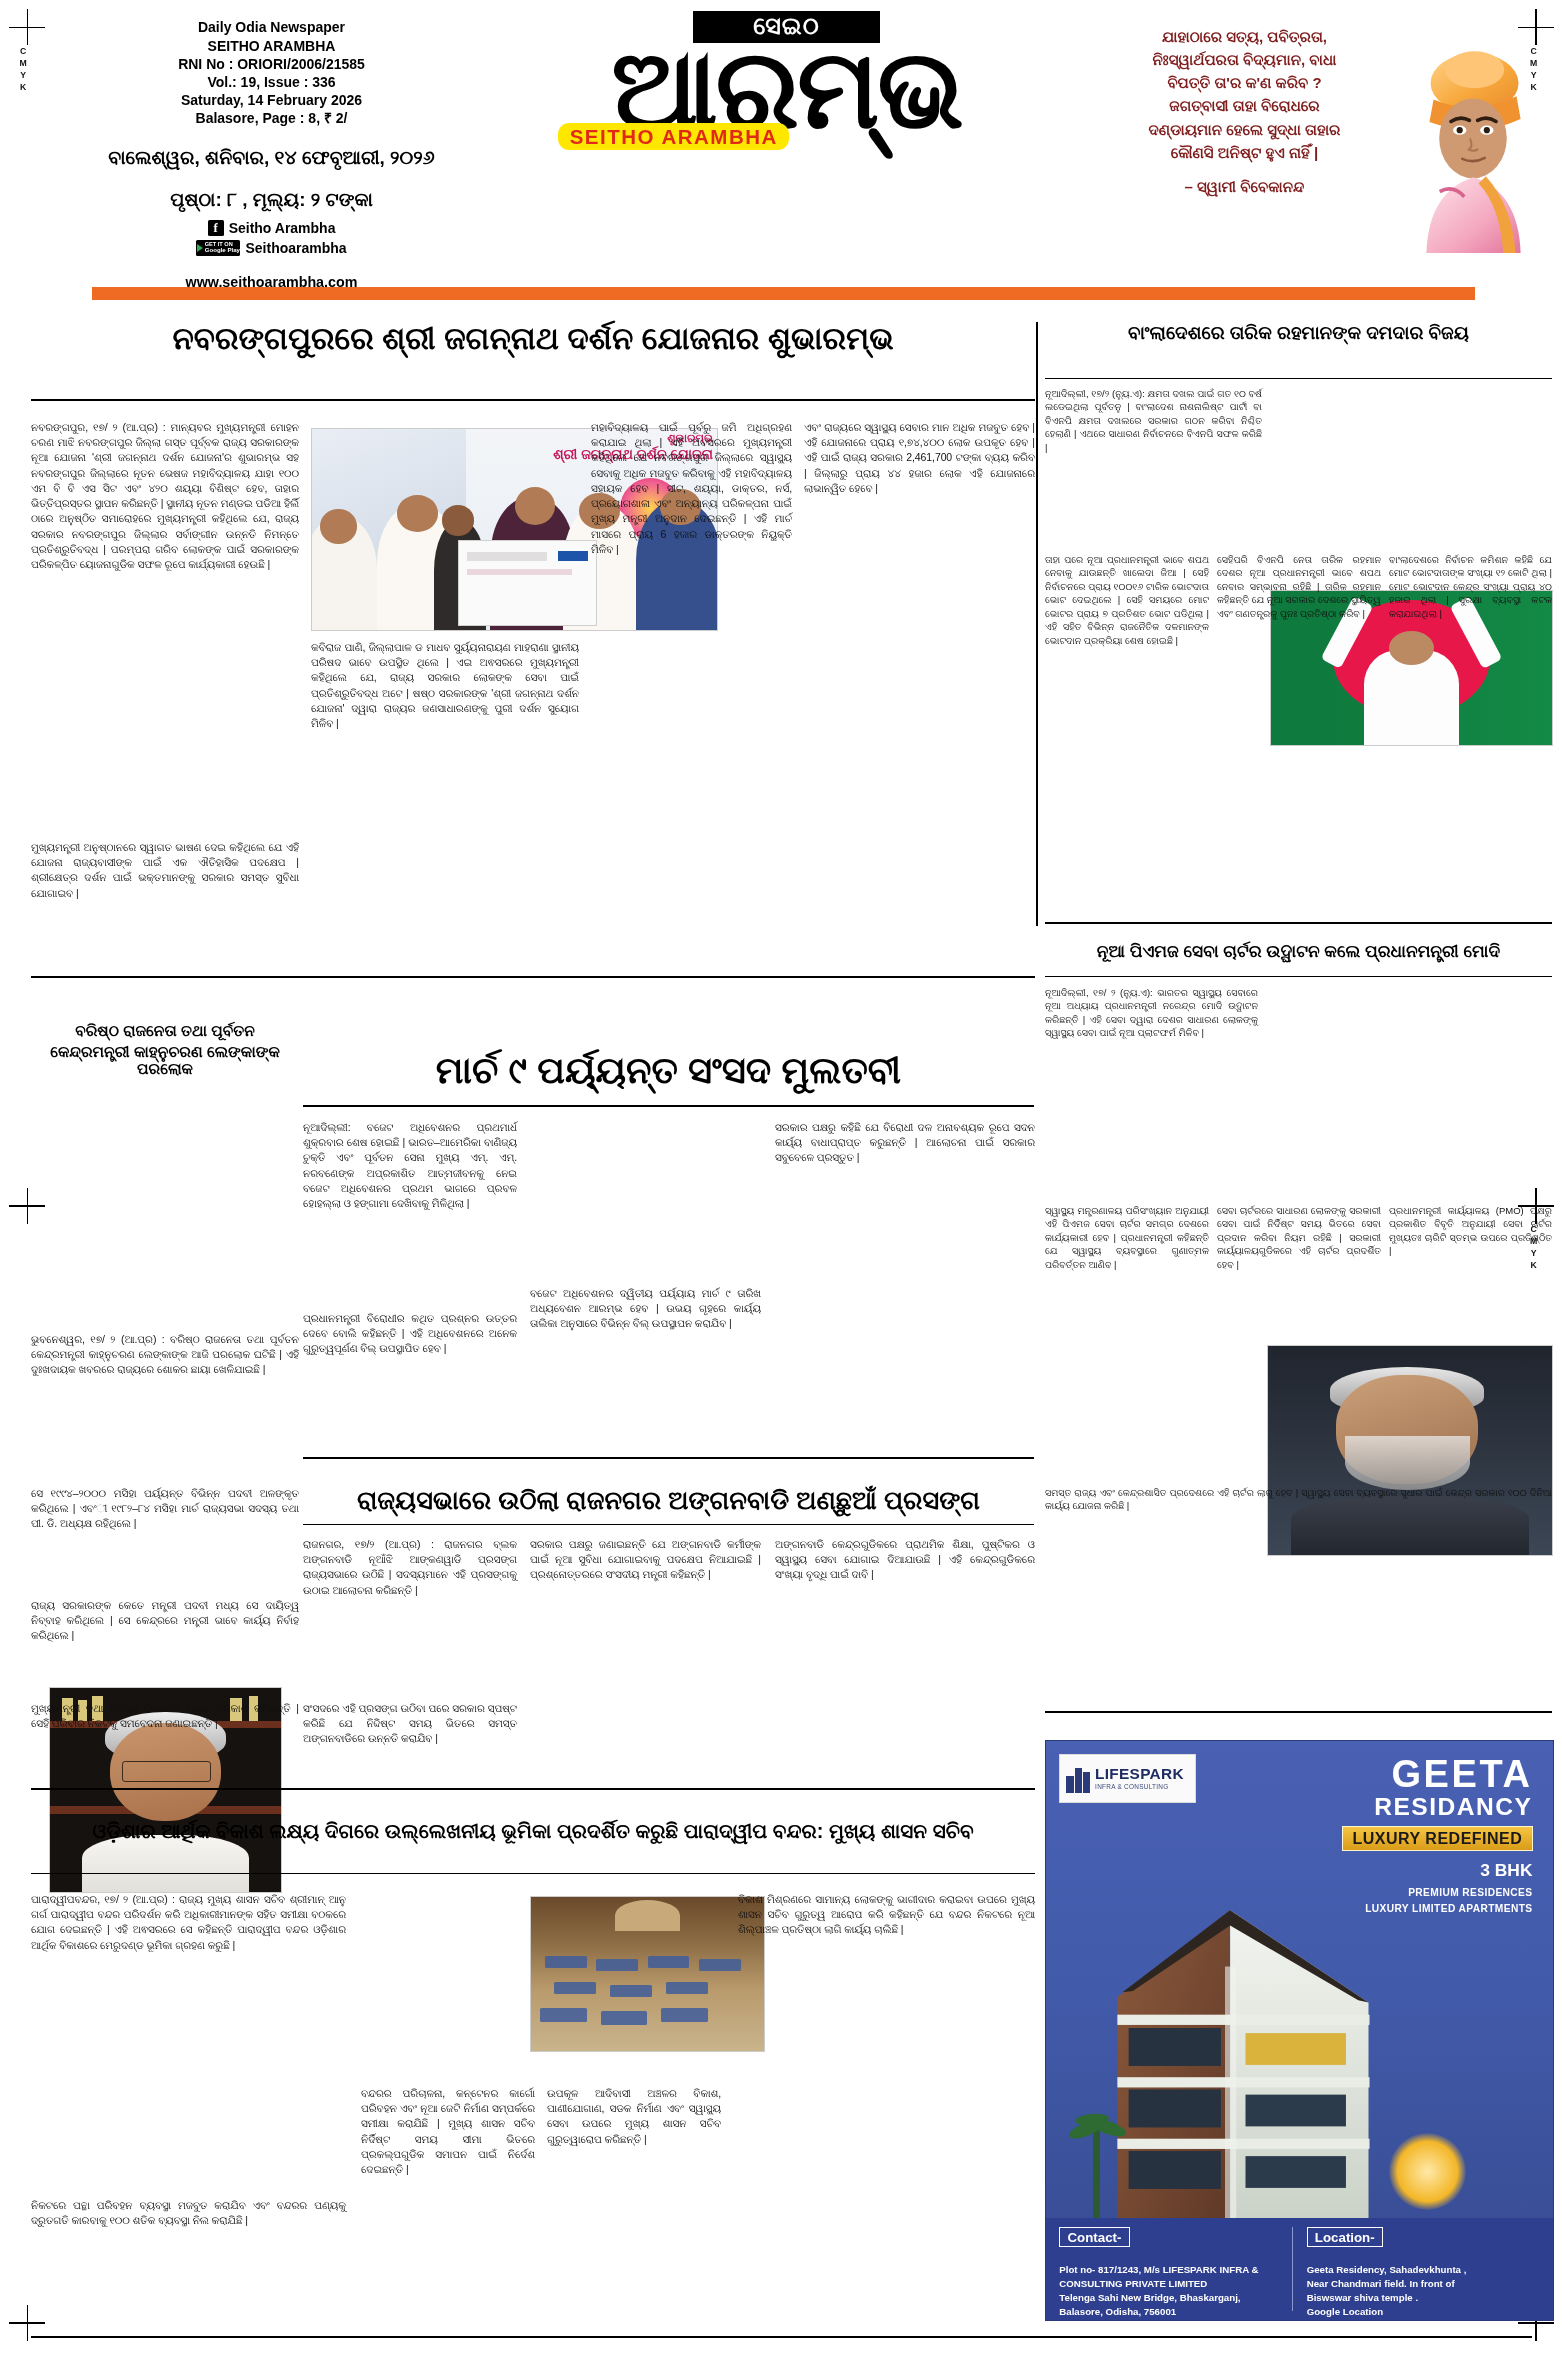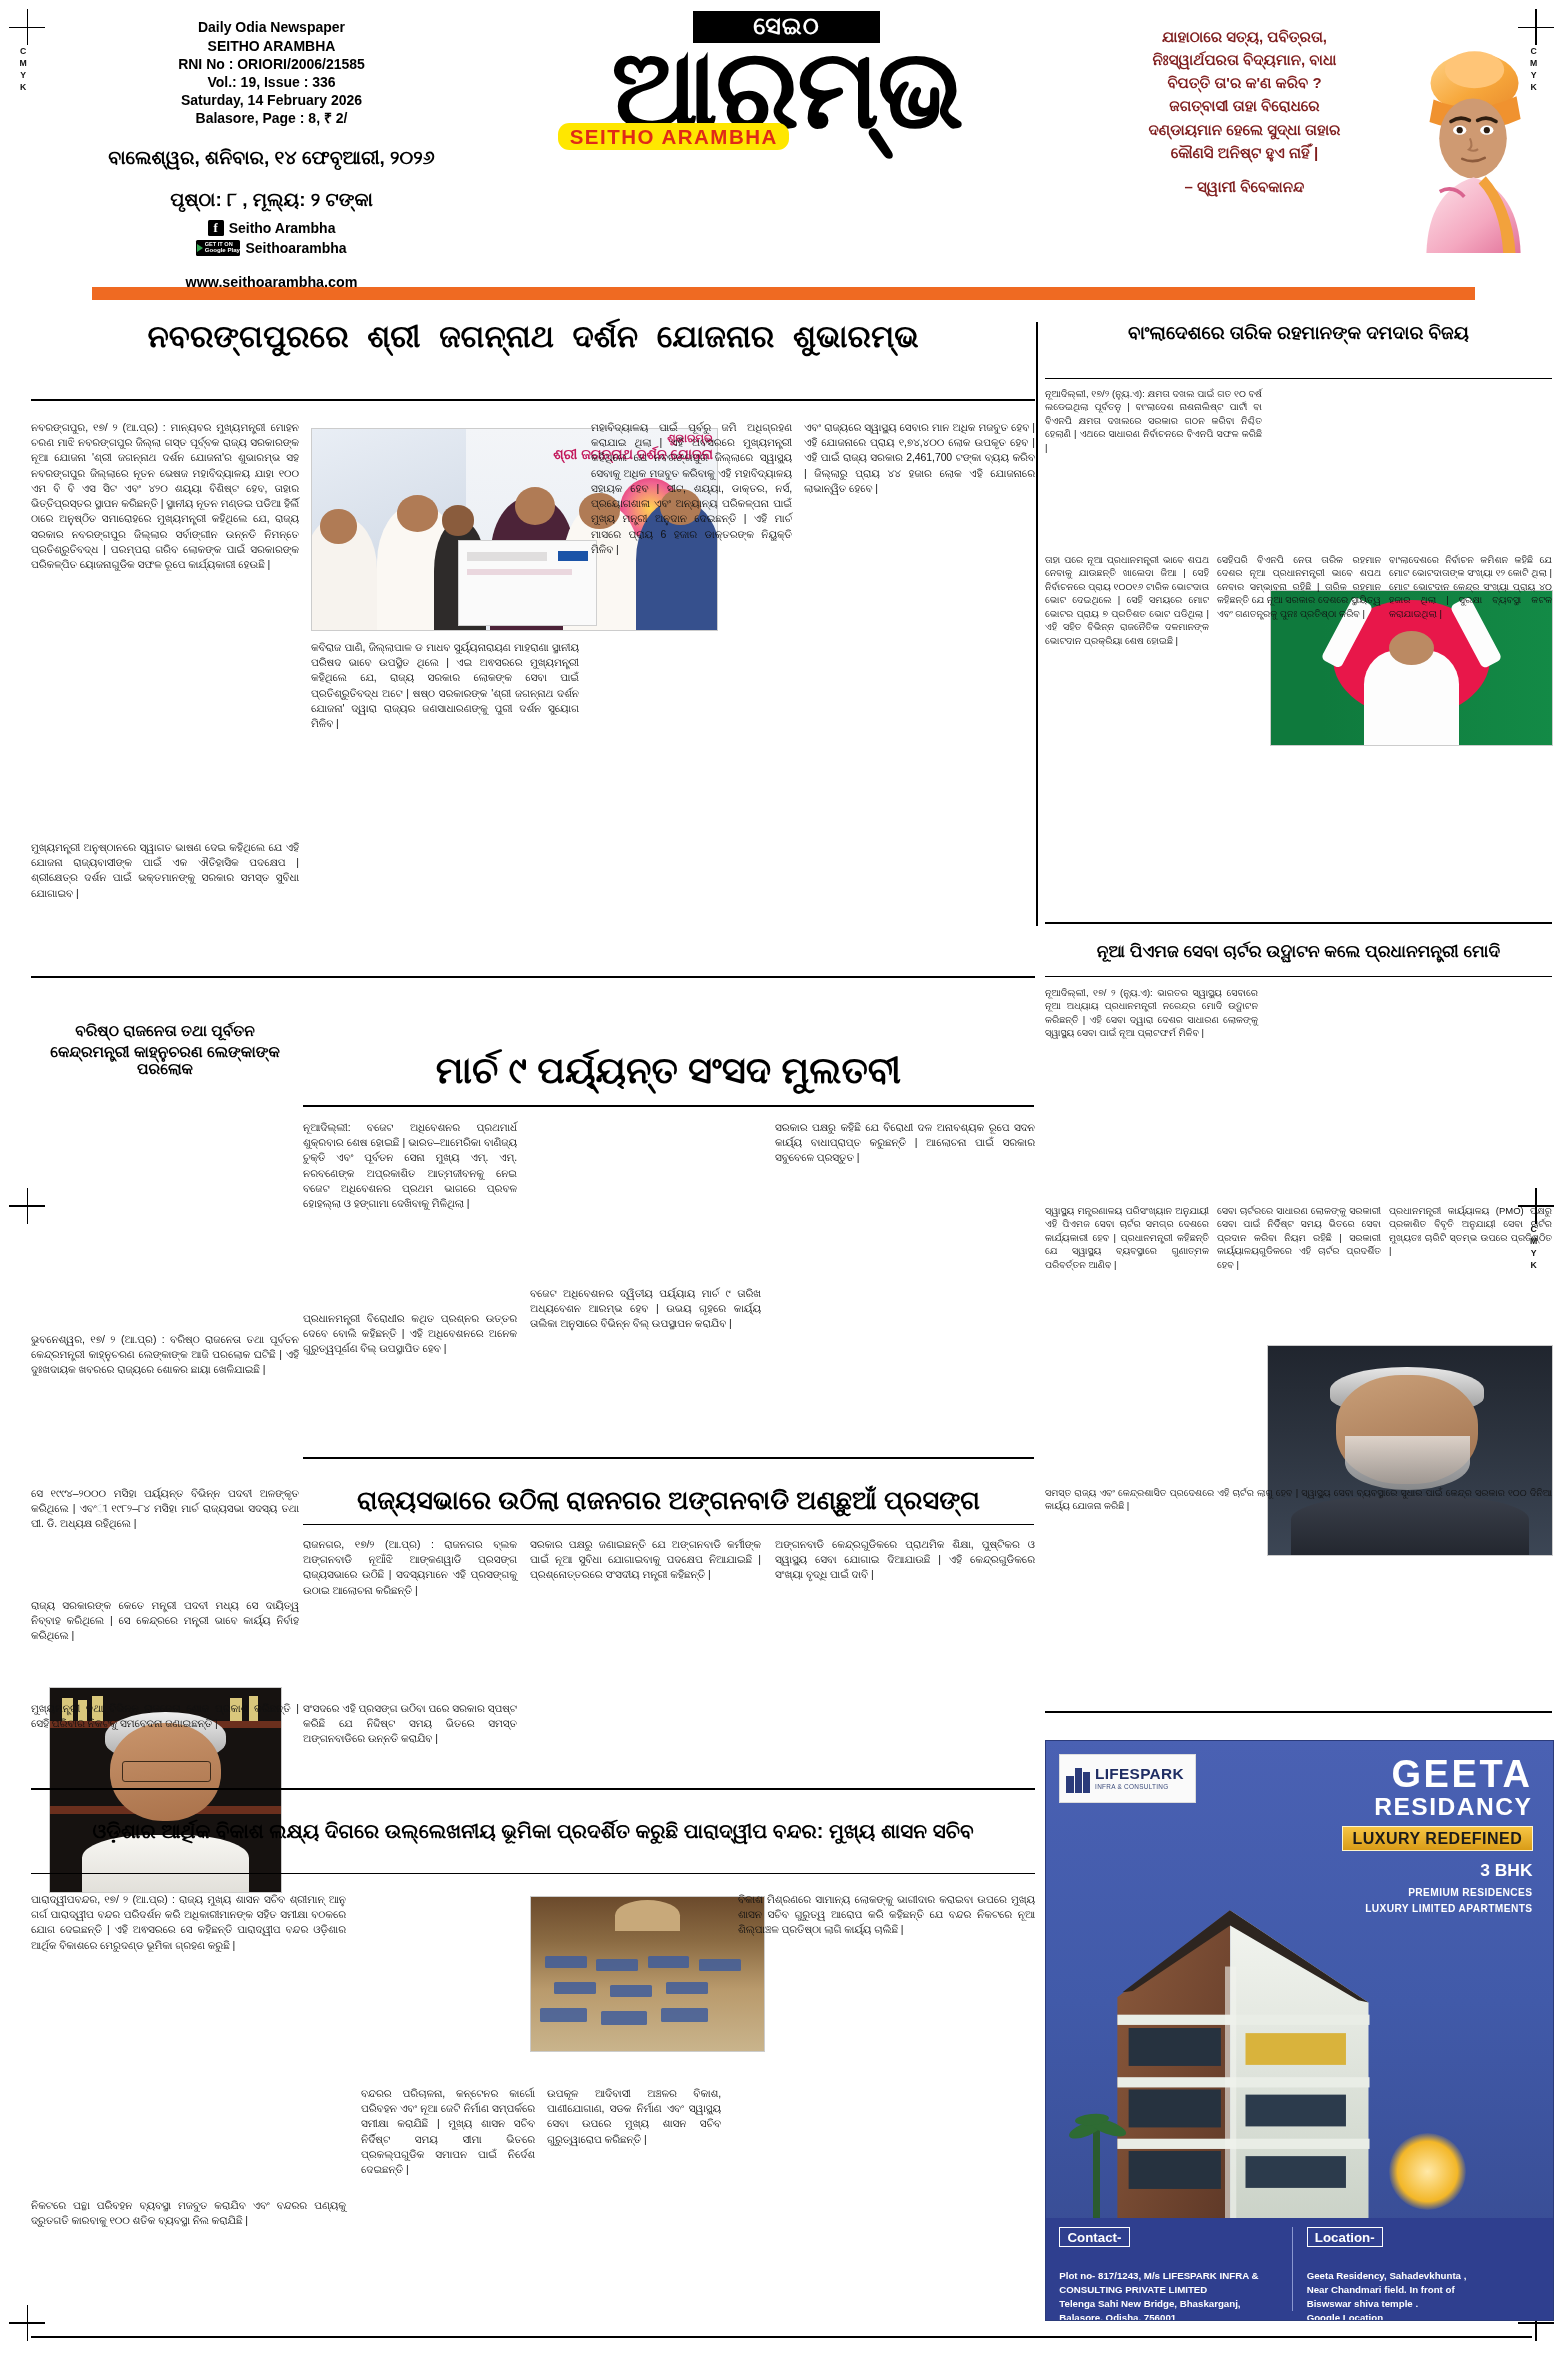--- a/index.html
+++ b/index.html
@@ -129,21 +129,21 @@
       font-weight:bold;font-size:16px;letter-spacing:0.5px;padding:2.6px 9.2px;margin-top:6.1px;
       border:1px solid #fff6cf;}
   .ad-bhk{font-size:17.4px;font-weight:bold;margin-top:8.2px;}
   .ad-sub{font-size:10.2px;font-weight:bold;letter-spacing:0.4px;margin-top:4.1px;line-height:1.5;}
   .ad-bldg{position:absolute;left:56px;bottom:87px;width:287px;height:328px;}
   .ad-foot{position:absolute;left:0;bottom:0;width:100%;height:102px;background:#2f3f8f;
       display:flex;box-sizing:border-box;padding:9.2px 13.3px;}
   .ad-foot .half{flex:1;padding-right:11.3px;}
   .ad-foot .half+.half{border-left:1px solid #8a97cf;padding-left:13.3px;}
   .ad-tag{display:inline-block;border:1px solid #ffffff;padding:1.5px 7.2px;font-weight:bold;
-      font-size:13.3px;margin-bottom:22px;}
+      font-size:13.3px;margin-bottom:16px;}
   .ad-txt{font-size:9.7px;font-weight:bold;line-height:1.45;}
   .ad-sun{position:absolute;right:87px;bottom:110px;width:77px;height:77px;border-radius:50%;
       background:radial-gradient(circle,#ffe9a8 0%,#f3b728 55%,rgba(243,183,40,0) 72%);}
   .ad-palm{position:absolute;left:13.3px;bottom:102px;width:77px;height:123px;}
   .ad-palm .trunk{position:absolute;left:34px;bottom:0;width:7.2px;height:92px;background:#2b5b2f;}
   .ad-palm .frond{position:absolute;background:#2e6b33;border-radius:50%;}
 </style>
 </head>
 <body>
 
@@ -256,21 +256,21 @@
           <path d="M34 420 q4 -120 92 -148 q88 28 92 148 z" fill="url(#robe)"></path>
           <path d="M150 270 q52 58 58 150 l-24 0 q-6 -92 -48 -136 z" fill="#f2a23c"></path>
           <path d="M60 300 q26 -14 48 10" stroke="#d9638f" stroke-width="7" fill="none"></path>
         </svg>
       </div>
     </div>
   </div>
 
   <div class="orange-bar"></div>
 
-  <div class="hl" style="position:absolute;left:31px;top:322px;width:1004px;font-size:31px;font-family:Liberation Mono, monospace;">ନବରଙ୍ଗପୁରରେ ଶ୍ରୀ ଜଗନ୍ନାଥ ଦର୍ଶନ ଯୋଜନାର ଶୁଭାରମ୍ଭ</div>
+  <div class="hl" style="position:absolute;left:31px;top:322px;width:1004px;font-size:31px;">ନବରଙ୍ଗପୁରରେ ଶ୍ରୀ ଜଗନ୍ନାଥ ଦର୍ଶନ ଯୋଜନାର ଶୁଭାରମ୍ଭ</div>
   <div class="rule" style="left:31px;top:399px;width:1004px;height:1.5px;"></div>
 
   <div class="photo ph-stage" style="left:311px;top:428px;width:405px;height:201px;">
     <div class="ph-banner"></div>
     <div class="ph-bantext">
       <div style="font-size:11.3px;">ଶୁଭାରମ୍ଭ</div>
       <div style="font-size:14px;">ଶ୍ରୀ ଜଗନ୍ନାଥ ଦର୍ଶନ ଯୋଜନା</div>
     </div>
     <div class="ph-emblem"></div>
     <div class="person" style="left:-2%;width:18%;height:56%;background:#f7f3ee;"></div>

